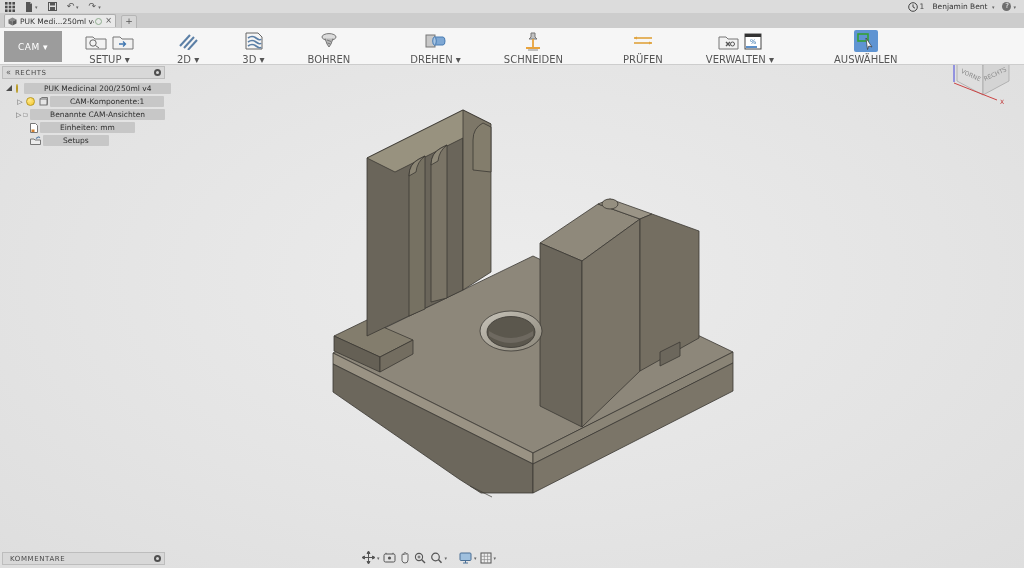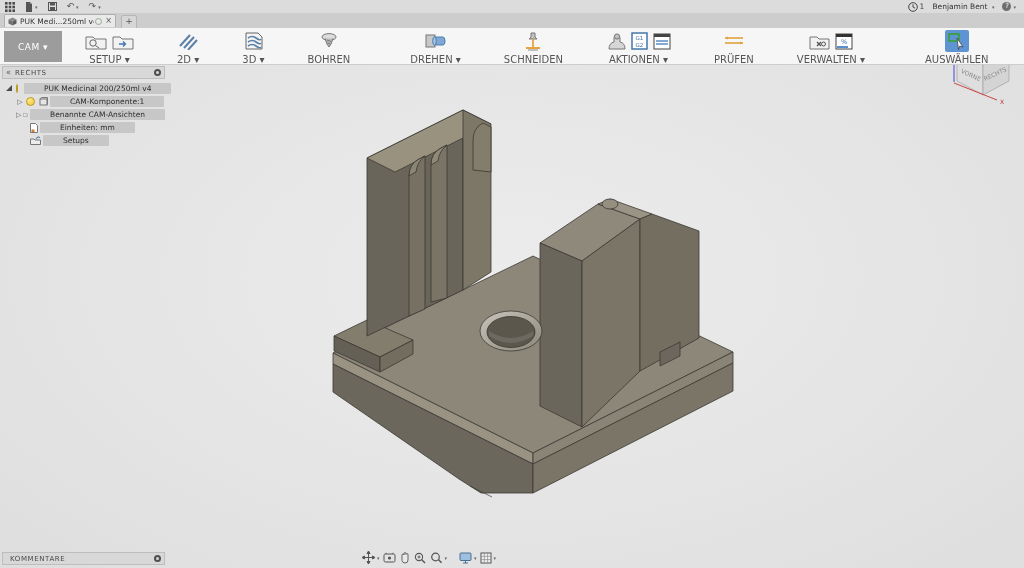--- a/index.html
+++ b/index.html
@@ -287,45 +287,20 @@
           <rect x="8.1" y="7" width="1.8" height="8" fill="#e8a33d" stroke="none"></rect>
           <path d="M2,16 L16,16" stroke="#e8a33d" stroke-width="2"></path>
           <path d="M4,18 L14,18" stroke="#888" stroke-width="1"></path>
             </svg>
           </span>
       </div>
       <div class="tlabel">SCHNEIDEN</div>
     </div>
     <div class="tsep"></div>
 
-    <div class="tgroup">
-      <div class="ticons">
-        <span>
-            <svg class="ticon" width="20" height="18" viewBox="0 0 20 18">
-          <path d="M3,17 Q3,11 8,10 L8,6 Q8,3 11,3 Q14,3 14,6 L14,10 Q19,11 19,17 Z" fill="#d6d6d6" stroke="#777"></path>
-          <circle cx="11" cy="4.5" r="2.6" fill="#c2c2c2" stroke="#777"></circle>
-            </svg>
-          </span>
-        <span>
-            <svg class="ticon" width="17" height="18" viewBox="0 0 17 18">
-          <rect x="1" y="1" width="15" height="16" fill="#fff" stroke="#3a6ea5" stroke-width="1.4"></rect>
-          <text x="8.5" y="8" font-size="5.5" fill="#3a6ea5" text-anchor="middle" font-family="DejaVu Sans,sans-serif">G1</text>
-          <text x="8.5" y="15" font-size="5.5" fill="#3a6ea5" text-anchor="middle" font-family="DejaVu Sans,sans-serif">G2</text>
-            </svg>
-          </span>
-        <span>
-            <svg class="ticon" width="18" height="17" viewBox="0 0 18 17">
-          <rect x="1" y="1" width="16" height="15" fill="#fff" stroke="#444"></rect>
-          <rect x="1" y="1" width="16" height="3" fill="#444"></rect>
-          <path d="M3,8 L15,8 M3,11 L15,11" stroke="#5b8fc9" stroke-width="1.6"></path>
-            </svg>
-          </span>
-      </div>
-      <div class="tlabel">AKTIONEN ▾</div>
-    </div>
     <div class="tsep"></div>
 
     <div class="tgroup">
       <div class="ticons">
         <span>
             <svg class="ticon" width="22" height="14" viewBox="0 0 22 14">
           <g stroke="#e0a23c" stroke-width="1.6" fill="none">
                 <path d="M2,4 L20,4"></path>
                 <path d="M2,9 L20,9"></path>
               </g>

